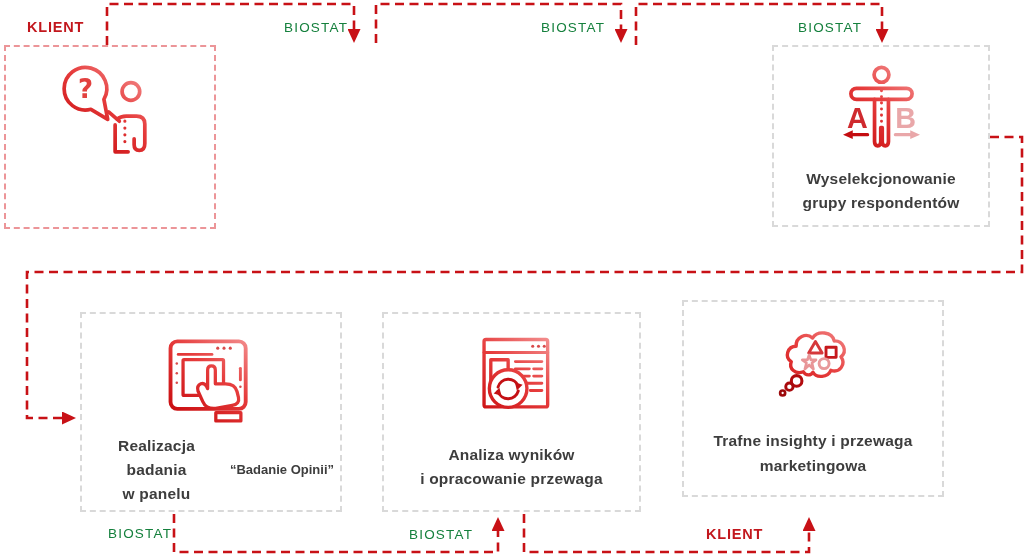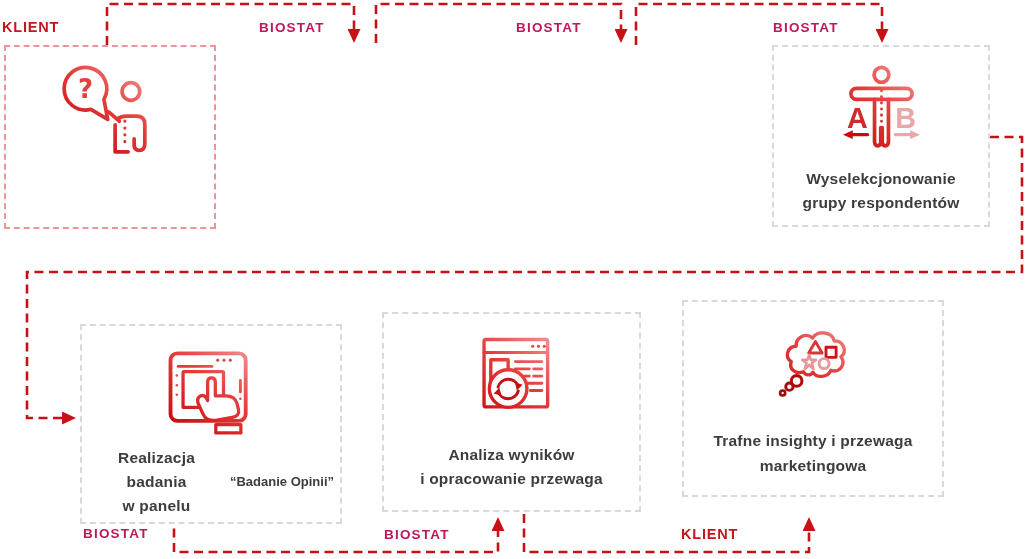--- a/index.html
+++ b/index.html
@@ -13,22 +13,22 @@
     border:2px dashed #d9d9d9;padding:8px 6px 10px 6px;
   }
   .stage.client{border-color:#ec9598;}
   .icon-wrap{height:112px;display:flex;align-items:center;justify-content:center;flex:0 0 auto;}
   .stage-label{
     flex:1;display:flex;align-items:center;justify-content:center;text-align:center;
     font-size:15.5px;font-weight:600;color:#3d3d3d;line-height:1.55;white-space:pre-line;
     letter-spacing:.2px;
   }
   .stage-label .quote{font-size:13px;margin-left:5px;letter-spacing:0;white-space:nowrap;}
-  .owner{position:absolute;font-size:13.5px;letter-spacing:1.2px;}
-  .owner-gray{color:#be185d;font-weight:700;}
+  .owner{position:absolute;font-size:13.5px;letter-spacing:1.2px;margin-left:25px;}
+  .owner-gray{color:#15803d;font-weight:400;}
   .owner-red{color:#c2171d;font-weight:700;letter-spacing:.8px;font-size:14.5px;}
   #flow-overlay{position:absolute;left:0;top:0;pointer-events:none;}
   svg{display:block;}
 </style>
 </head>
 <body>
 
 <div id="canvas">
 
   <svg width="0" height="0" aria-hidden="true">
@@ -95,21 +95,21 @@
         <g stroke="#e9a7a9" stroke-width="3.5">
           <path d="M 70 80.5 H 86"></path>
           <path d="M 86 75.8 L 96.5 80.5 L 86 85.2 Z" fill="#e9a7a9" stroke="none"></path>
         </g>
       </svg>
     </div>
     <div class="stage-label">Wyselekcjonowanie
 grupy respondentów</div>
   </div>
 
-  <div class="stage" style="left:80px;top:324px;width:262px;height:200px">
+  <div class="stage" style="left:80px;top:312px;width:262px;height:200px">
     <div class="icon-wrap">
       <svg width="108" height="106" viewBox="0 0 110 110" fill="none" stroke="url(#rg)" stroke-width="4" stroke-linecap="round" stroke-linejoin="round">
         <rect x="13" y="17" width="78" height="70" rx="7"></rect>
         <path d="M 21 30.5 H 56" stroke-width="3"></path>
         <g fill="#d94a4a" stroke="none">
           <circle cx="62" cy="24" r="1.6"></circle>
             <circle cx="68.5" cy="24" r="1.6"></circle>
             <circle cx="75" cy="24" r="1.6"></circle>
           <circle cx="19.5" cy="40" r="1.3"></circle>
             <circle cx="19.5" cy="50" r="1.3"></circle>

